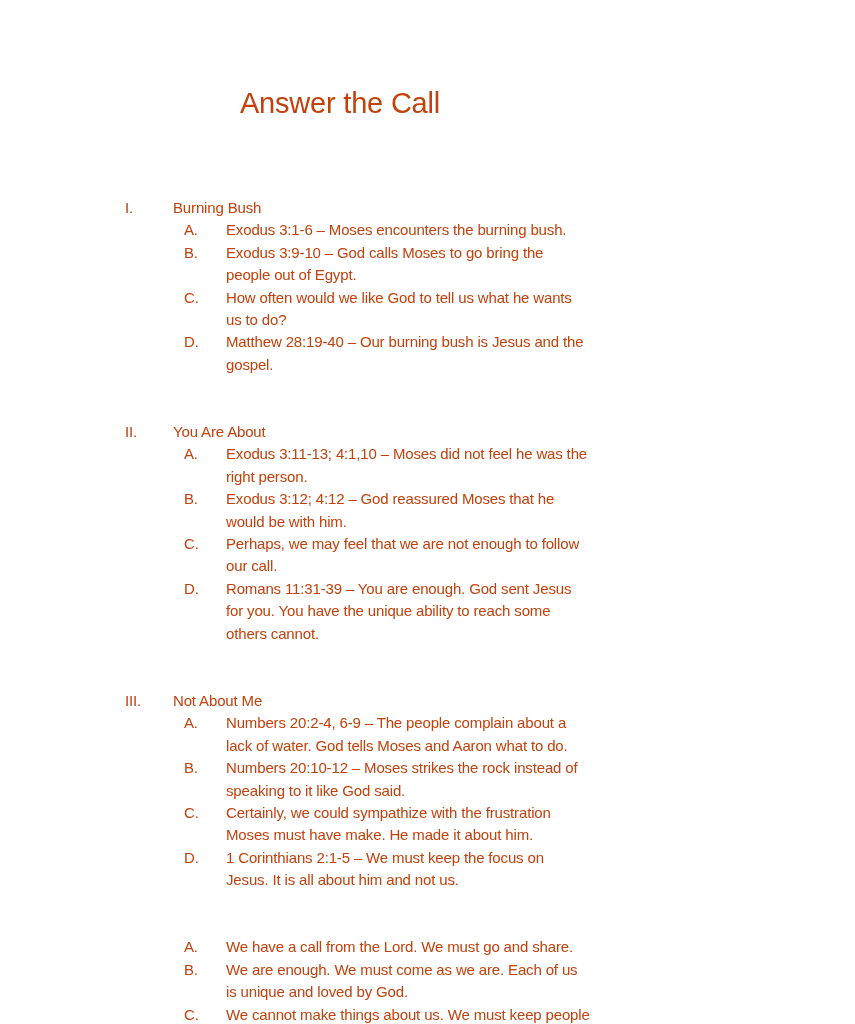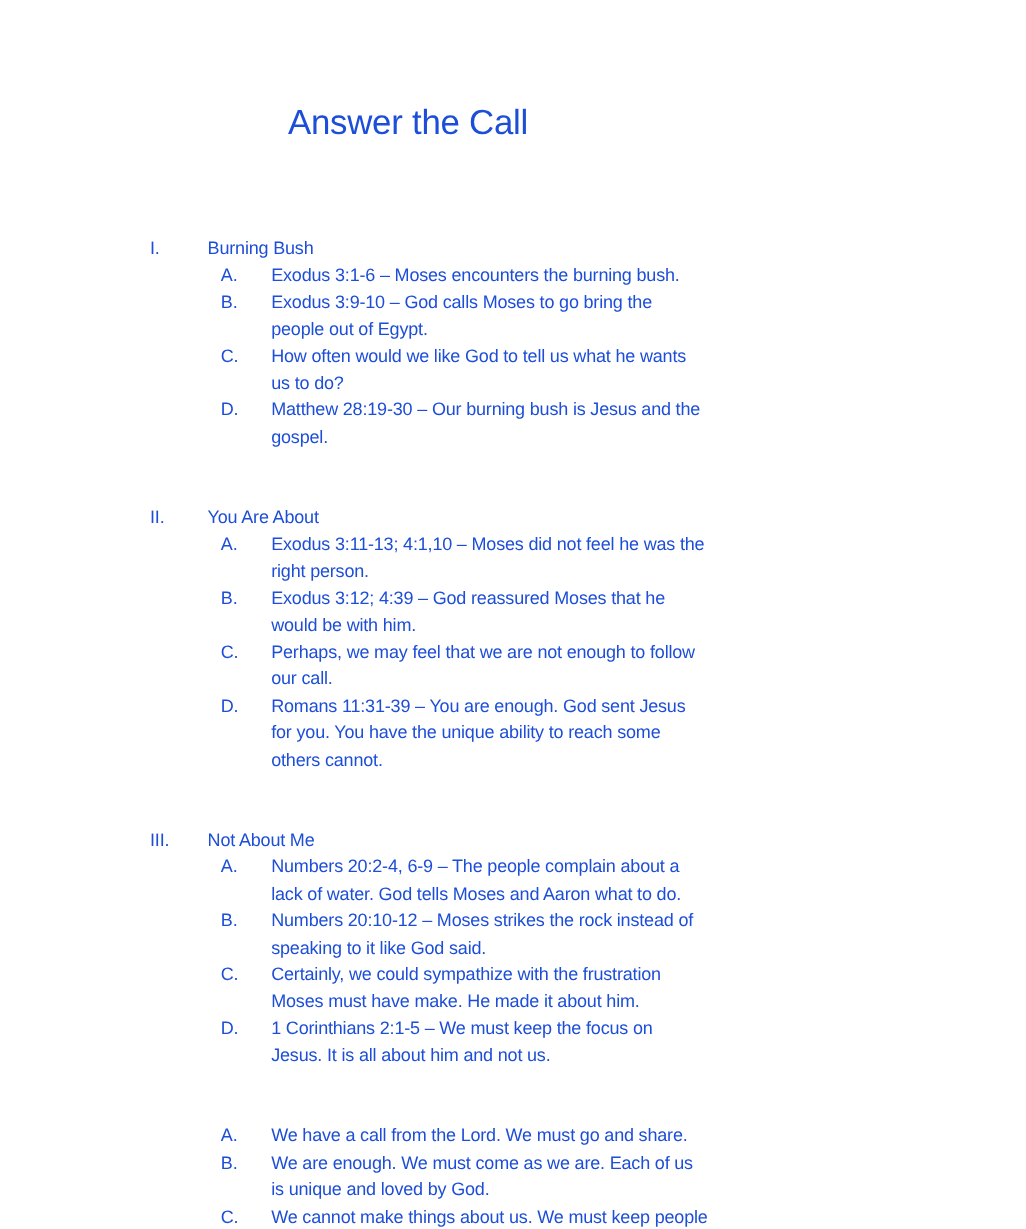--- a/index.html
+++ b/index.html
@@ -5,21 +5,21 @@
   html, body {
     margin: 0;
     padding: 0;
     background: #ffffff;
   }
   .page {
     position: relative;
     width: 680px;
     height: 1024px;
     background: #ffffff;
-    color: #1d4ed8;
+    color: #c2410c;
     font-family: "Liberation Sans", sans-serif;
     overflow: hidden;
     box-sizing: border-box;
   }
   .doc-title {
     margin: 0;
     padding-top: 84px;
     font-size: 29px;
     line-height: 38px;
     font-weight: 400;
@@ -77,36 +77,36 @@
       <div class="item">
         <span class="letter">B.</span>
         <span class="item-text">Exodus 3:9-10 – God calls Moses to go bring the people out of Egypt.</span>
       </div>
       <div class="item">
         <span class="letter">C.</span>
         <span class="item-text">How often would we like God to tell us what he wants us to do?</span>
       </div>
       <div class="item">
         <span class="letter">D.</span>
-        <span class="item-text">Matthew 28:19-30 – Our burning bush is Jesus and the gospel.</span>
+        <span class="item-text">Matthew 28:19-40 – Our burning bush is Jesus and the gospel.</span>
       </div>
     </section>
 
     <section class="outline-section">
       <div class="section-head">
         <span class="numeral">II.</span>
         <span class="heading">You Are About</span>
       </div>
       <div class="item">
         <span class="letter">A.</span>
         <span class="item-text">Exodus 3:11-13; 4:1,10 – Moses did not feel he was the right person.</span>
       </div>
       <div class="item">
         <span class="letter">B.</span>
-        <span class="item-text">Exodus 3:12; 4:39 – God reassured Moses that he would be with him.</span>
+        <span class="item-text">Exodus 3:12; 4:12 – God reassured Moses that he would be with him.</span>
       </div>
       <div class="item">
         <span class="letter">C.</span>
         <span class="item-text">Perhaps, we may feel that we are not enough to follow our call.</span>
       </div>
       <div class="item">
         <span class="letter">D.</span>
         <span class="item-text">Romans 11:31-39 – You are enough. God sent Jesus for you. You have the unique ability to reach some others cannot.</span>
       </div>
     </section>

